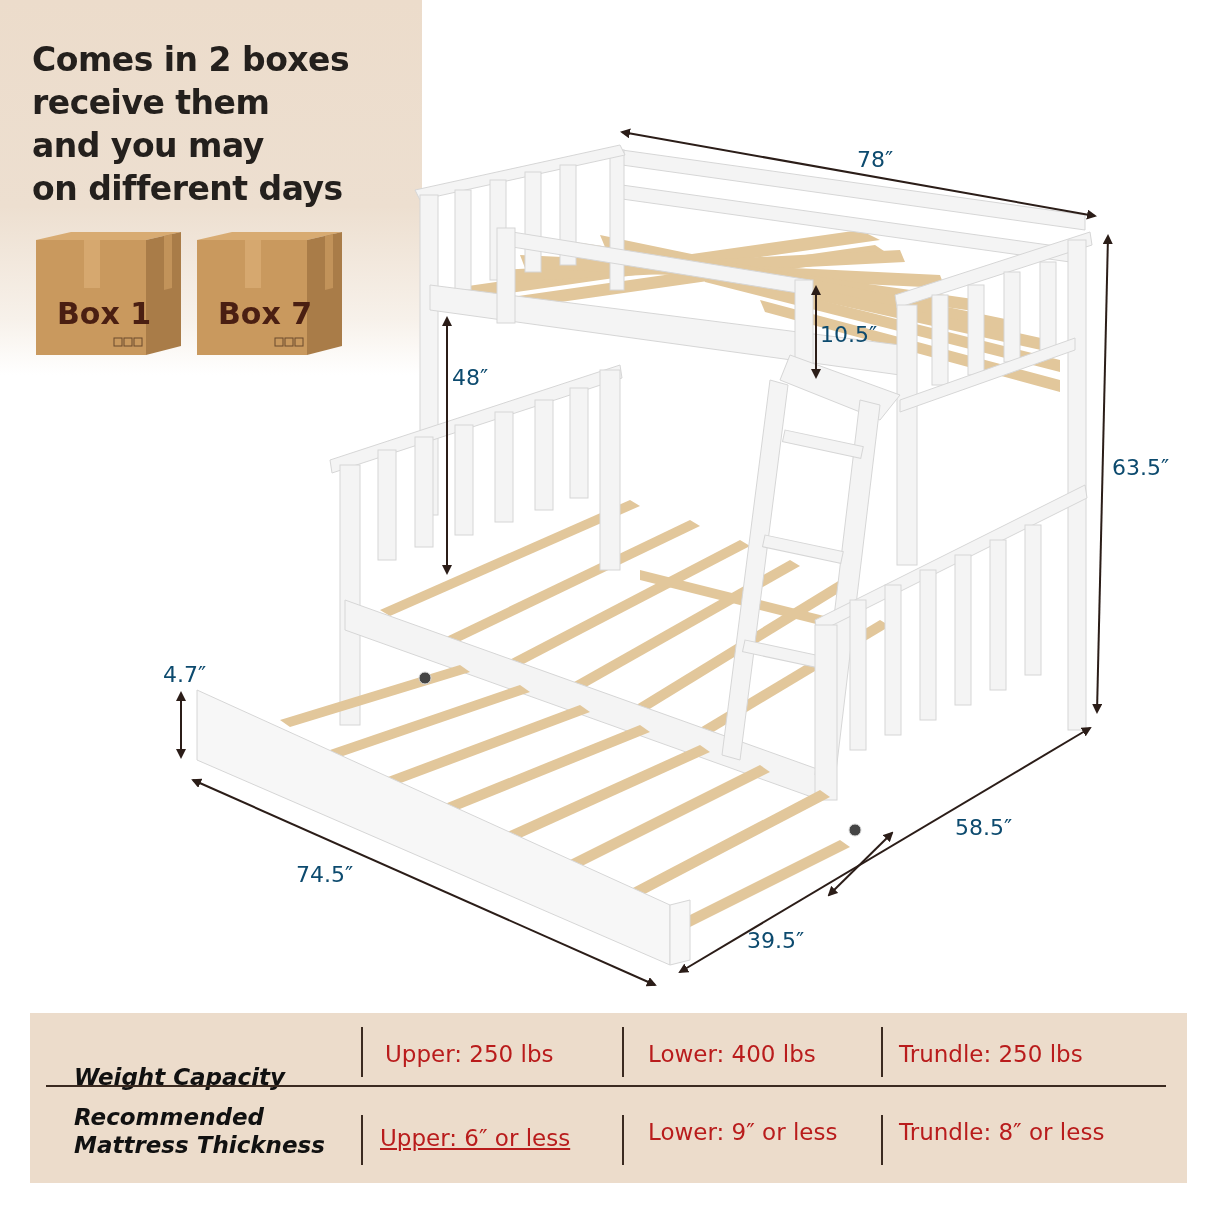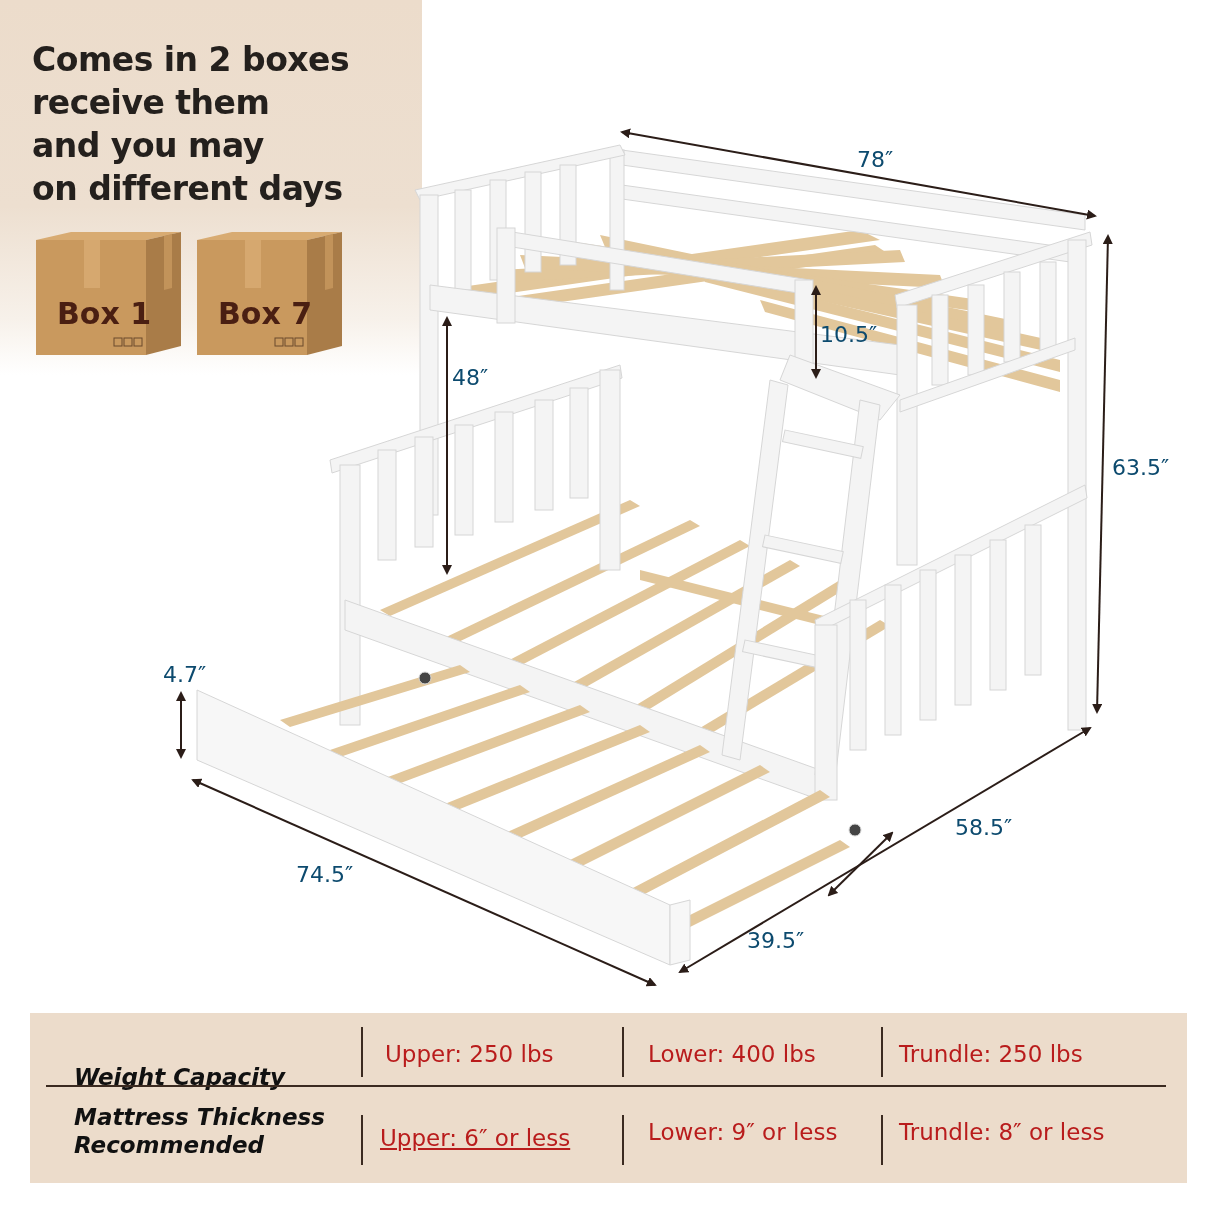--- a/index.html
+++ b/index.html
@@ -195,22 +195,22 @@
     <div class="vsep" style="left:592px;top:14px;height:50px;"></div>
     <div class="cell" style="left:618px;top:28px;">Lower: 400 lbs</div>
     <div class="vsep" style="left:851px;top:14px;height:50px;"></div>
     <div class="cell" style="left:869px;top:28px;">Trundle: 250 lbs</div>
   </div>
 
   <div class="hsep"></div>
 
   <div class="spec-row" style="top:80px;">
     <div class="row-label" style="top:10px;">
+      <div>Recommended</div>
       <div>Mattress Thickness</div>
-      <div>Recommended</div>
     </div>
     <div class="vsep" style="left:331px;top:22px;height:50px;"></div>
     <div class="cell" style="left:350px;top:32px;text-decoration:underline;">Upper: 6″ or less</div>
     <div class="vsep" style="left:592px;top:22px;height:50px;"></div>
     <div class="cell" style="left:618px;top:26px;">Lower: 9″ or less</div>
     <div class="vsep" style="left:851px;top:22px;height:50px;"></div>
     <div class="cell" style="left:869px;top:26px;">Trundle: 8″ or less</div>
   </div>
 </div>
 

